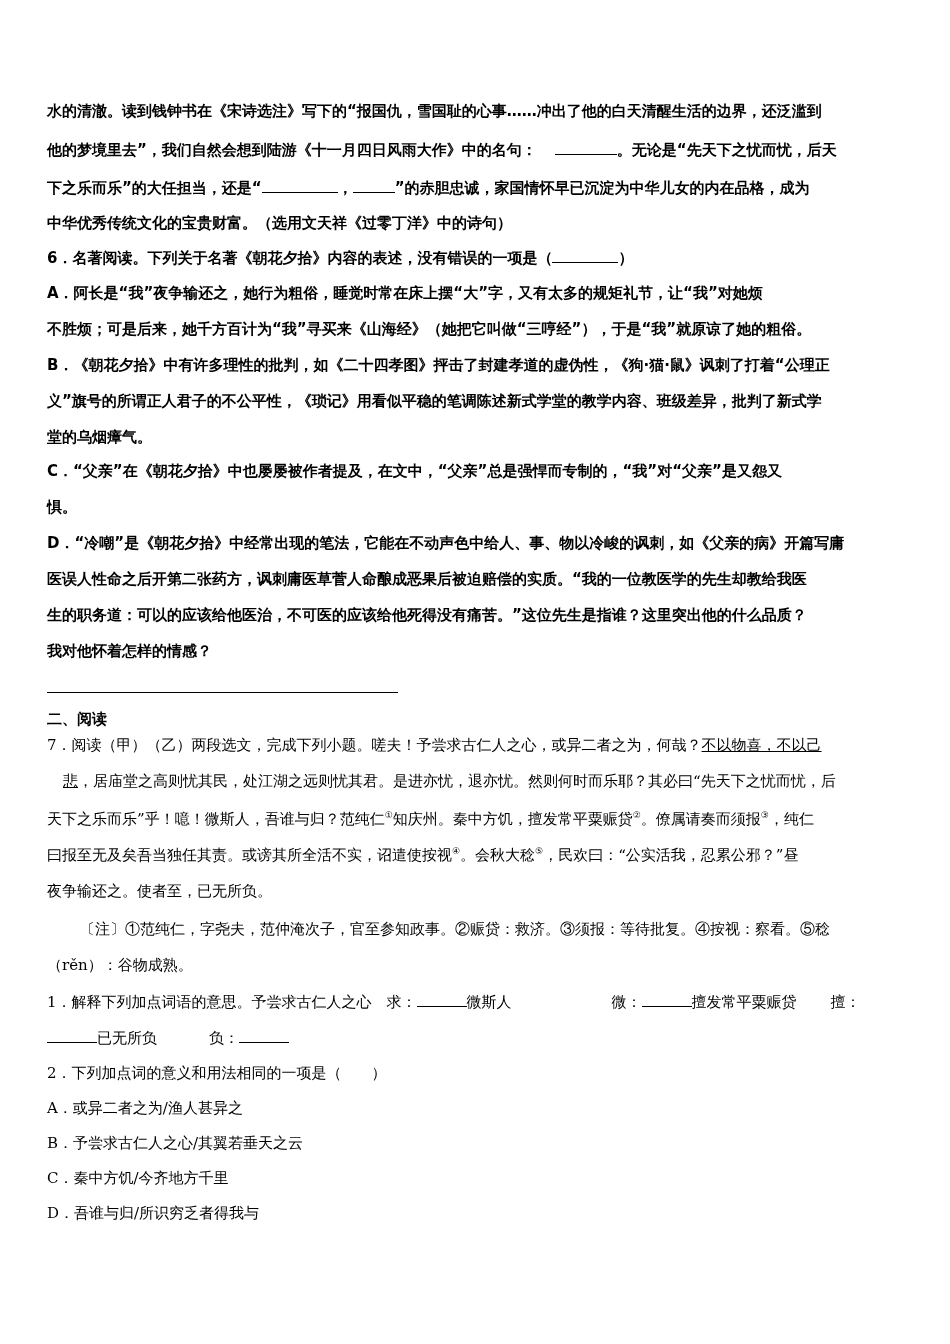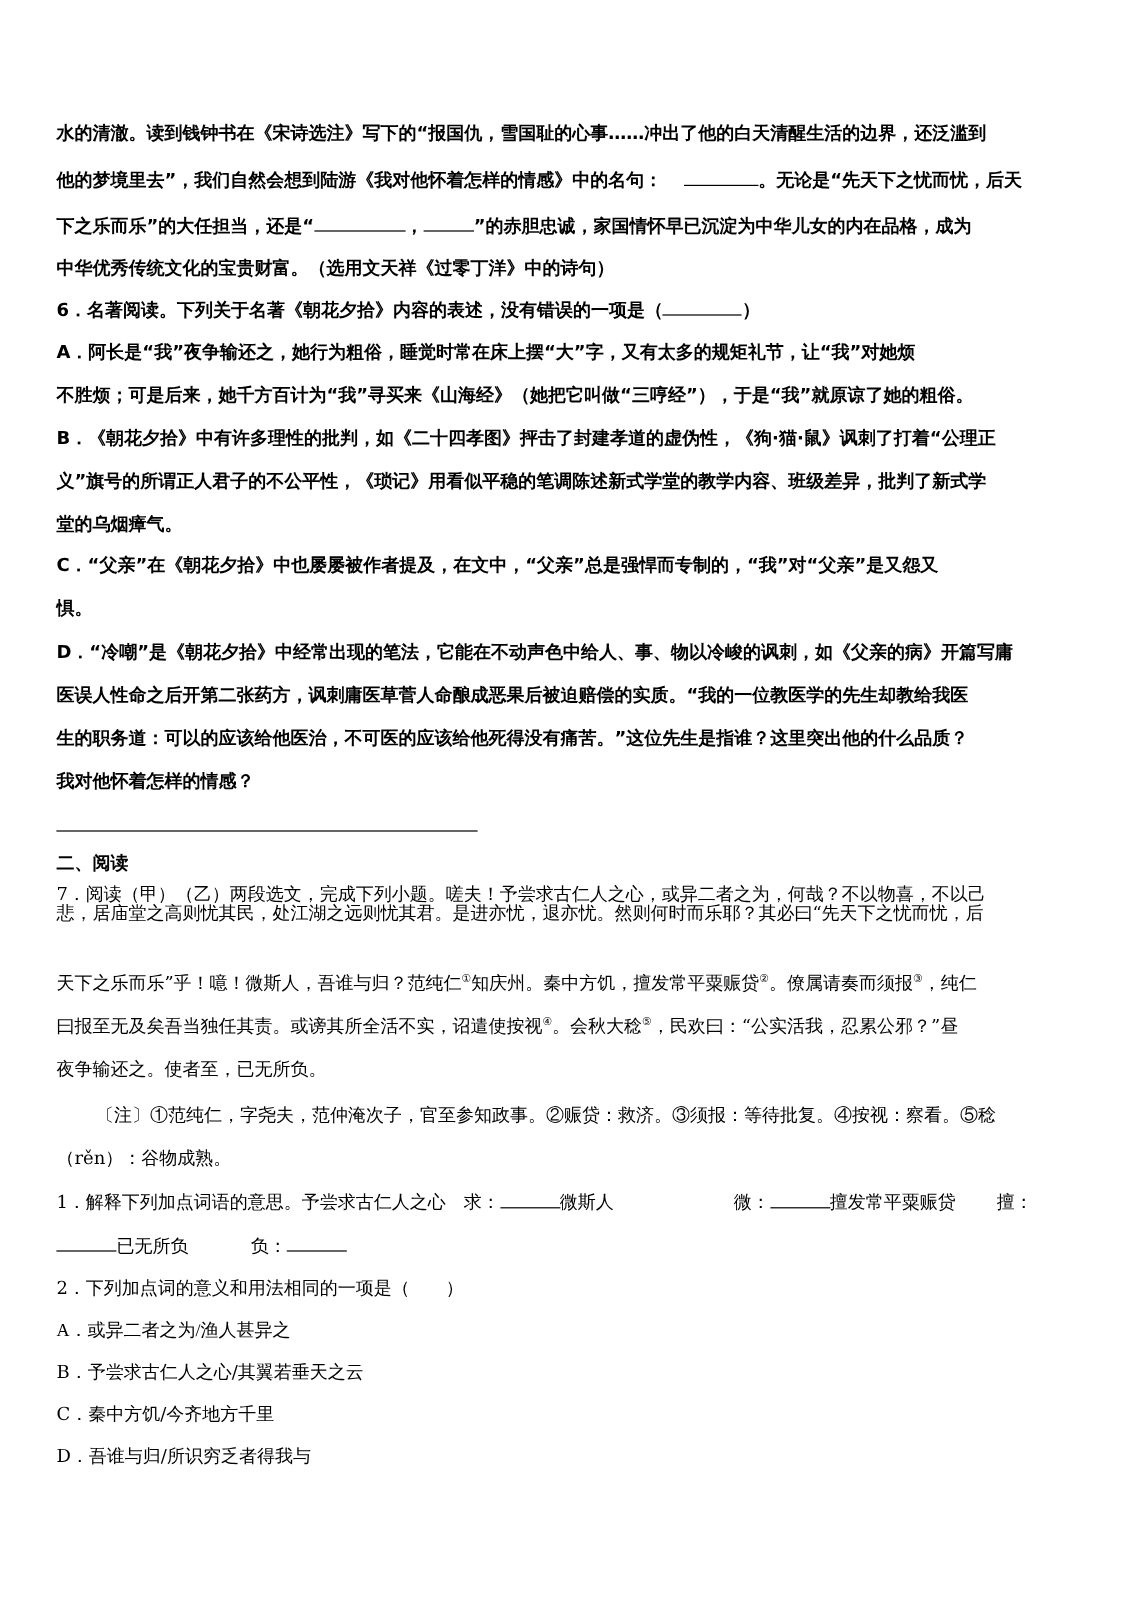--- a/index.html
+++ b/index.html
@@ -3,33 +3,33 @@
   <meta charset="utf-8">
   <style>
     html, body { margin: 0; padding: 0; background: #ffffff; }
     body { width: 950px; height: 1344px; position: relative; overflow: hidden;
            font-family: "DejaVu Sans", "Liberation Sans", sans-serif; color: #000; }
     .page { position: absolute; left: 0; top: 0; width: 950px; height: 1344px; }
     .line { position: absolute; left: 47px; white-space: nowrap; font-size: 15px; }
     .b { font-weight: bold; }
     .serif { font-family: "DejaVu Serif", "Liberation Serif", serif; font-weight: normal; }
     .blank { display: inline-block; border-bottom: 1px solid #000; height: 14px; vertical-align: baseline; }
-    .ul { }
+    .ul { text-decoration: underline; }
     sup { font-size: 9px; }
     .sep { position: absolute; left: 47px; top: 692px; width: 351px; height: 0; border-top: 1.5px solid #000; }
     .indent { left: 80px; }
   </style>
 </head>
 <body>
 
 <div class="page">
 
   <div class="line b" style="top:102px;">水的清澈。读到钱钟书在《宋诗选注》写下的“报国仇，雪国耻的心事……冲出了他的白天清醒生活的边界，还泛滥到</div>
   <div class="line b" style="top:140px;">
-    <span>他的梦境里去”，我们自然会想到陆游《我对他怀着怎样的情感》中的名句：</span><span class="blank" style="width:62px;margin-left:18px;"></span><span>。无论是“先天下之忧而忧，后天</span>
+    <span>他的梦境里去”，我们自然会想到陆游《十一月四日风雨大作》中的名句：</span><span class="blank" style="width:62px;margin-left:18px;"></span><span>。无论是“先天下之忧而忧，后天</span>
   </div>
   <div class="line b" style="top:178px;">
     <span>下之乐而乐”的大任担当，还是“</span><span class="blank" style="width:76px;"></span><span>，</span><span class="blank" style="width:42px;"></span><span>”的赤胆忠诚，家国情怀早已沉淀为中华儿女的内在品格，成为</span>
   </div>
   <div class="line b" style="top:214px;">中华优秀传统文化的宝贵财富。（选用文天祥《过零丁洋》中的诗句）</div>
 
   <div class="line b" style="top:248px;text-align:right;">
     <span>6．名著阅读。下列关于名著《朝花夕拾》内容的表述，没有错误的一项是（</span><span class="blank" style="width:66px;"></span><span>）</span>
   </div>
   <div class="line b" style="top:284px;">A．阿长是“我”夜争输还之，她行为粗俗，睡觉时常在床上摆“大”字，又有太多的规矩礼节，让“我”对她烦</div>
@@ -44,21 +44,21 @@
   <div class="line b" style="top:606px;">生的职务道：可以的应该给他医治，不可医的应该给他死得没有痛苦。”这位先生是指谁？这里突出他的什么品质？</div>
   <div class="line b" style="top:642px;">我对他怀着怎样的情感？</div>
 
   <div class="sep"></div>
 
   <div class="line b" style="top:710px;">二、阅读</div>
 
   <div class="line serif" style="top:736px;">
     <span>7．阅读（甲）（乙）两段选文，完成下列小题。嗟夫！予尝求古仁人之心，或异二者之为，何哉？</span><span class="ul">不以物喜，不以己</span>
   </div>
-  <div class="line serif" style="top:752px;">
+  <div class="line serif" style="top:772px;margin-left:16px;">
     <span class="ul">悲</span><span>，居庙堂之高则忧其民，处江湖之远则忧其君。是进亦忧，退亦忧。然则何时而乐耶？其必曰“先天下之忧而忧，后</span>
   </div>
   <div class="line serif" style="top:810px;text-align:center;">
     <span>天下之乐而乐”乎！噫！微斯人，吾谁与归？范纯仁</span><sup>①</sup><span>知庆州。秦中方饥，擅发常平粟赈贷</span><sup>②</sup><span>。僚属请奏而须报</span><sup>③</sup><span>，纯仁</span>
   </div>
   <div class="line serif" style="top:846px;">
     <span>曰报至无及矣吾当独任其责。或谤其所全活不实，诏遣使按视</span><sup>④</sup><span>。会秋大稔</span><sup>⑤</sup><span>，民欢曰：“公实活我，忍累公邪？”昼</span>
   </div>
   <div class="line serif" style="top:882px;">夜争输还之。使者至，已无所负。</div>
 
@@ -66,18 +66,18 @@
   <div class="line serif" style="top:956px;">（rěn）：谷物成熟。</div>
 
   <div class="line serif" style="top:992px;">
     <span>1．解释下列加点词语的意思。予尝求古仁人之心　求：</span><span class="blank" style="width:50px;"></span><span>微斯人</span><span style="display:inline-block;width:100px;"></span><span>微：</span><span class="blank" style="width:50px;"></span><span>擅发常平粟赈贷</span><span style="display:inline-block;width:34px;"></span><span>擅：</span>
   </div>
   <div class="line serif" style="top:1028px;">
     <span class="blank" style="width:50px;"></span><span>已无所负</span><span style="display:inline-block;width:52px;"></span><span>负：</span><span class="blank" style="width:50px;"></span>
   </div>
 
   <div class="line serif" style="top:1064px;">2．下列加点词的意义和用法相同的一项是（　　）</div>
-  <div class="line serif" style="top:1099px;font-family:Liberation Serif, serif;">A．或异二者之为/渔人甚异之</div>
+  <div class="line serif" style="top:1099px;">A．或异二者之为/渔人甚异之</div>
   <div class="line serif" style="top:1134px;">B．予尝求古仁人之心/其翼若垂天之云</div>
   <div class="line serif" style="top:1169px;">C．秦中方饥/今齐地方千里</div>
   <div class="line serif" style="top:1204px;">D．吾谁与归/所识穷乏者得我与</div>
 
 </div>
 
 </body></html>

